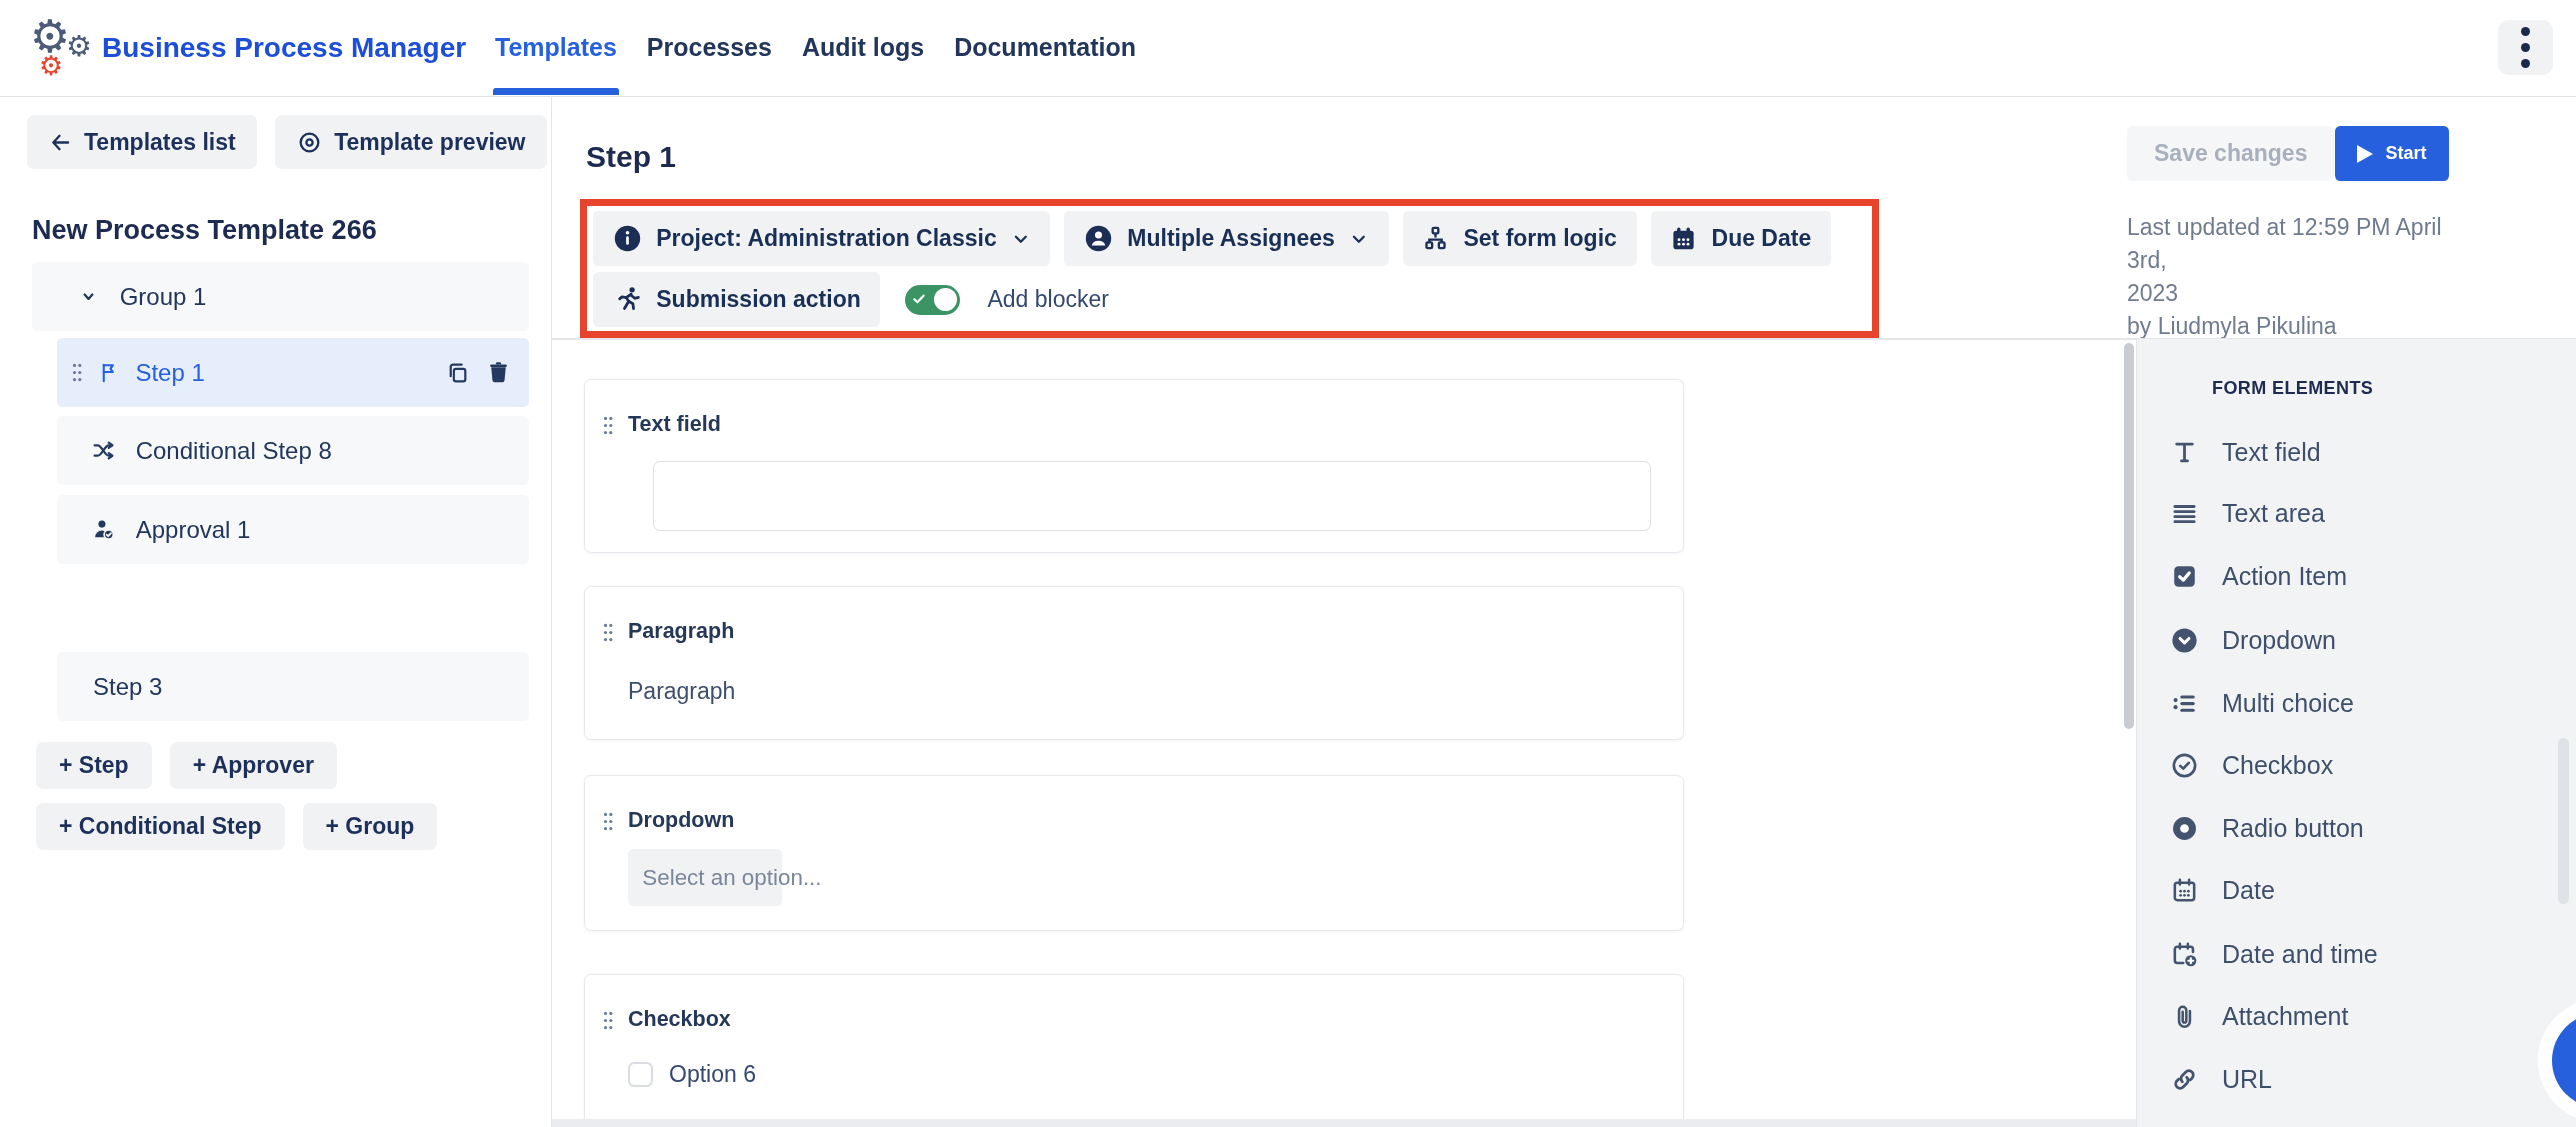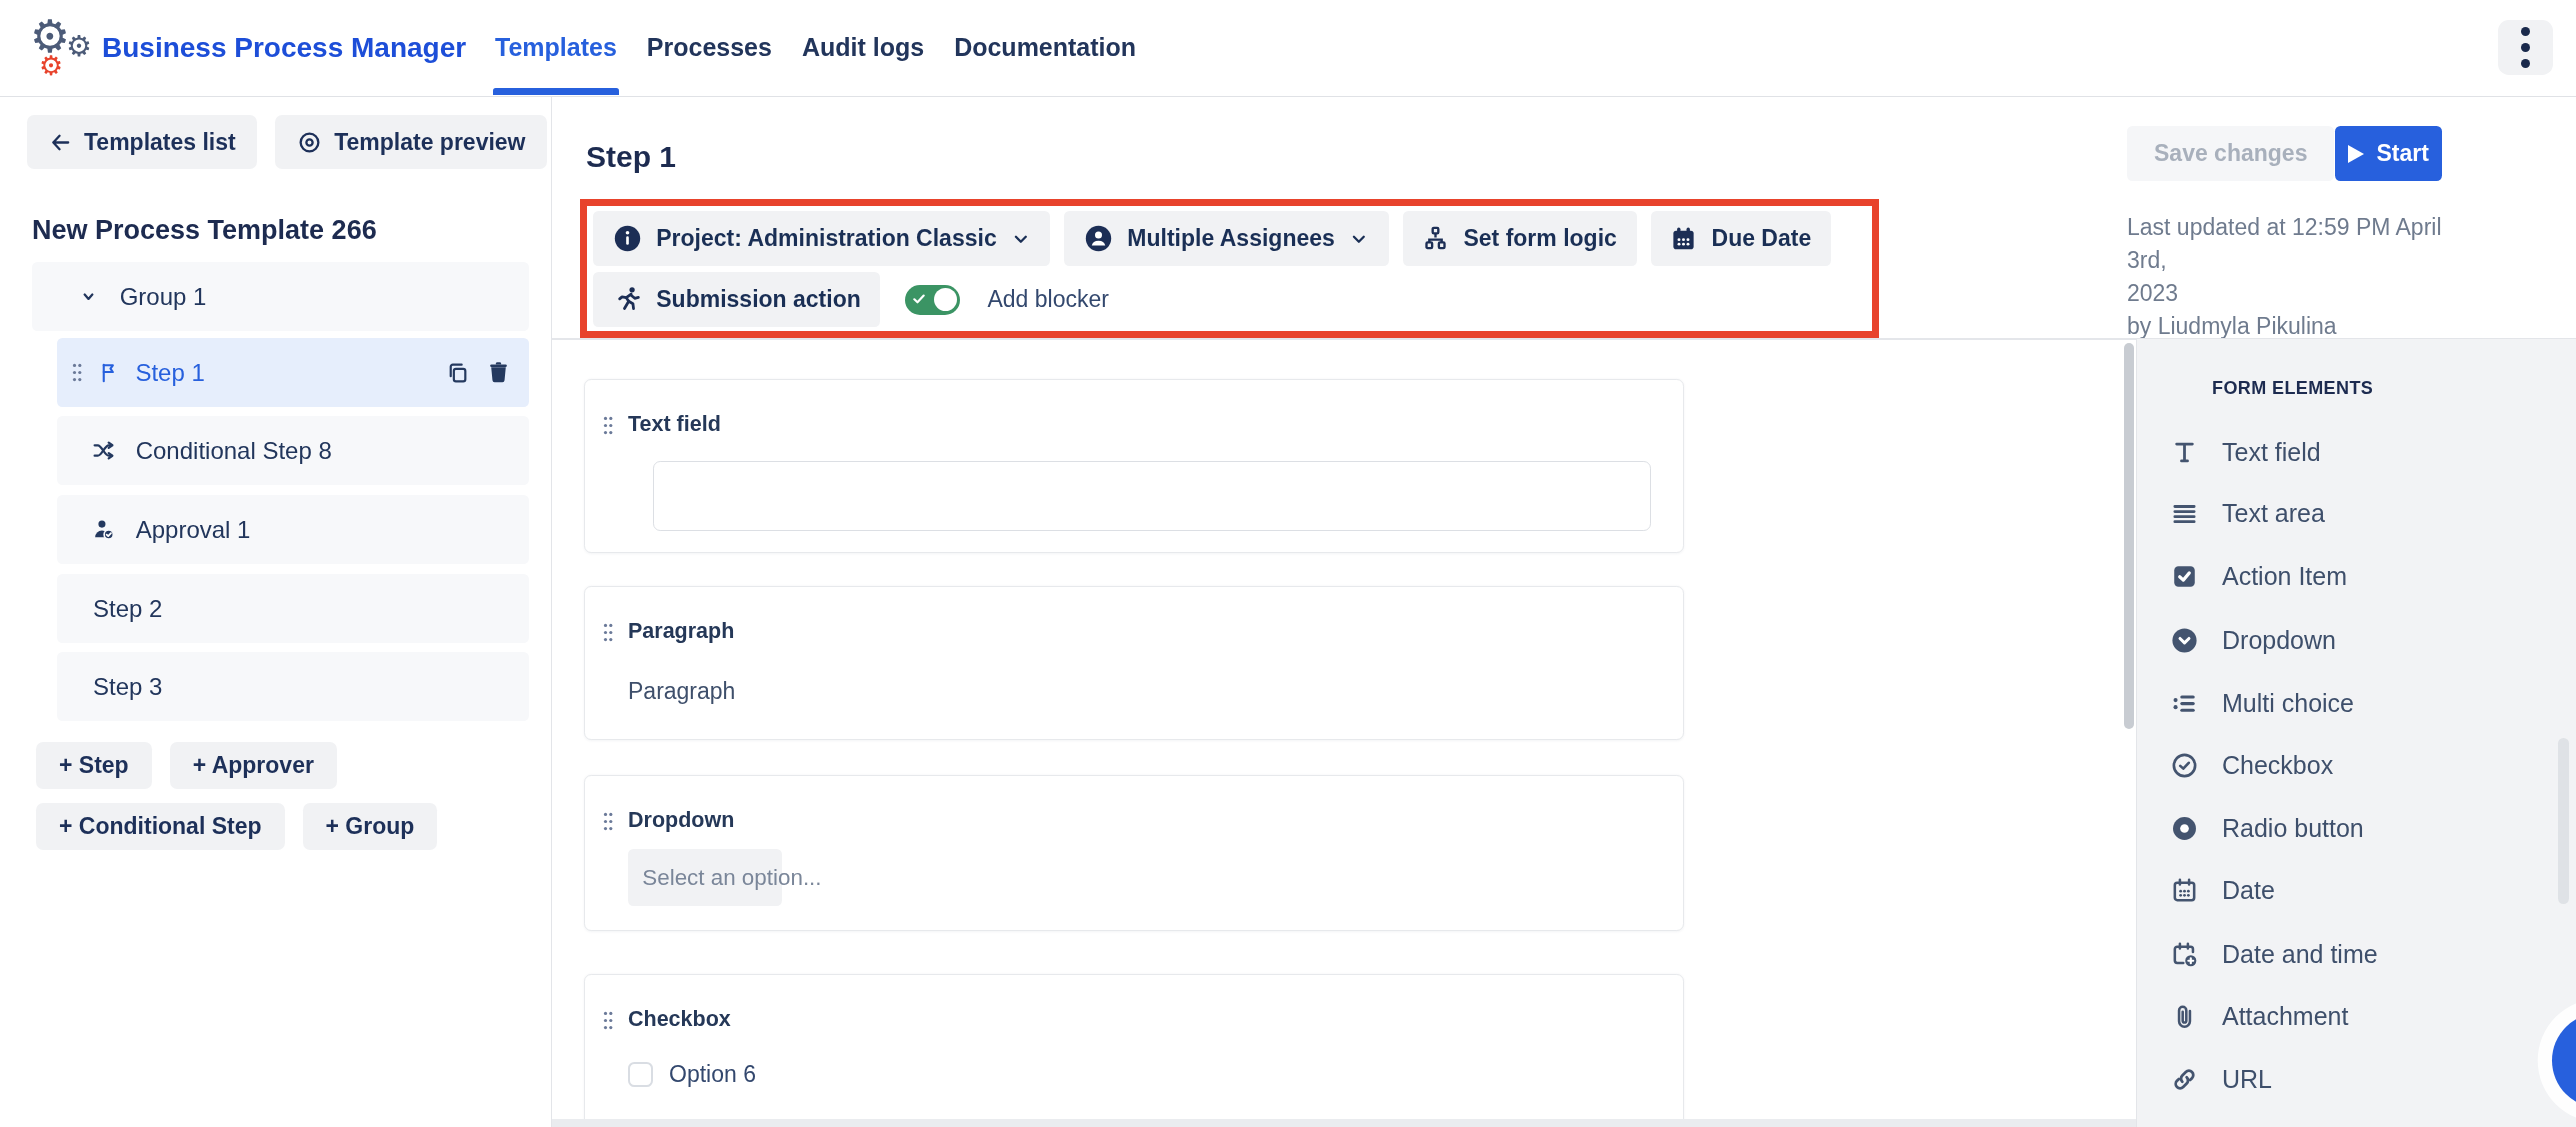--- a/index.html
+++ b/index.html
@@ -65,21 +65,21 @@
   .card-cb { top:877px; height:157px; }
   .cb-row { position:absolute; left:43px; top:86px; display:flex; align-items:center; gap:16px; }
   .cb-box { width:25px; height:25px; background:#fff; border:2.7px solid #D9DDE3; border-radius:6.3px; cursor:pointer; }
   .cb-text { font-size:23px; color:#33486E; }
   .bottom-strip { position:absolute; left:0; top:1022px; width:1584px; height:8px; background:#EAECEF; }
   .main-scrollbar { position:absolute; left:1572px; top:246px; width:9.8px; height:386px; background:#C8CCD2; border-radius:5.4px; cursor:pointer; }
 
   
   .rightcol { position:absolute; left:2136px; top:97px; width:440px; height:1030px; background:#fff; }
   .save-btn { position:absolute; left:-9px; top:29px; height:55px; padding:0 27px; background:#F5F6F8; border-radius:5.4px; font-size:23px; font-weight:bold; color:#A8B0BC; display:flex; align-items:center; cursor:default; }
-  .start-btn { position:absolute; left:199px; top:29px; height:55px; padding:0 13px; background:#2760DD; border-radius:5.4px; font-size:23px; font-weight:bold; color:#fff; display:flex; align-items:center; gap:12.5px; cursor:pointer; }
+  .start-btn { position:absolute; left:199px; top:29px; height:55px; padding:0 22px; background:#2760DD; border-radius:5.4px; font-size:18px; font-weight:bold; color:#fff; display:flex; align-items:center; gap:12.5px; cursor:pointer; }
   .play-tri { width:0; height:0; border-left:16px solid #fff; border-top:9.8px solid transparent; border-bottom:9.8px solid transparent; }
   .updated { position:absolute; left:-9px; top:114px; width:333px; font-size:23px; line-height:33px; color:#6F7B8E; }
   .form-panel { position:absolute; left:0; top:241px; width:440px; height:790px; background:#F2F3F5; border-top:1.8px solid #E3E5E9; border-left:1.8px solid #E3E5E9; overflow:hidden; }
   .panel-title { position:absolute; left:33px; top:39px; font-size:18px; font-weight:bold; letter-spacing:0.4px; color:#1D2B50;margin-left:42px; }
   .pi { position:absolute; left:33px; height:38px; display:flex; align-items:center; gap:23px; cursor:grab; }
   .pi .pi-label { font-size:25px; color:#3E4F6B; white-space:nowrap; }
   .panel-scrollbar { position:absolute; right:7.2px; top:399px; width:10.7px; height:166px; background:#DFE2E6; border-radius:5.4px; cursor:pointer; }
 
   
   .fab { position:absolute; left:2552px; top:1013px; width:95px; height:95px; border-radius:50%; background:#2760DD; box-shadow:0 0 0 14.3px rgba(255,255,255,.9); display:flex; align-items:center; justify-content:center; color:#fff; font-size:43px; font-weight:bold; cursor:pointer; z-index:6; }
@@ -174,23 +174,20 @@
     <div class="tree-row row-child row-appr">
       <svg width="25" height="25" viewBox="0 0 24 24" fill="#24395F">
           <circle cx="10.5" cy="6.8" r="3.4"></circle>
           <path d="M4 19.5 a6.5 6.5 0 0 1 13 0 Z"></path>
           <circle cx="17" cy="16.8" r="4.4" stroke="#F7F8FA" stroke-width="1.6"></circle>
           <polyline points="15 16.9 16.5 18.3 19.2 15.5" fill="none" stroke="#fff" stroke-width="1.7" stroke-linecap="round" stroke-linejoin="round"></polyline>
         </svg>
       <span class="tree-label">Approval 1</span>
     </div>
 
-    <div class="tree-row row-child row-step2">
-      <span class="tree-label">Step 2</span>
-    </div>
     <div class="tree-row row-child row-step3">
       <span class="tree-label">Step 3</span>
     </div>
 
     <div class="add-row1">
       <div class="add-btn">+ Step</div>
       <div class="add-btn">+ Approver</div>
     </div>
     <div class="add-row2">
       <div class="add-btn">+ Conditional Step</div>

